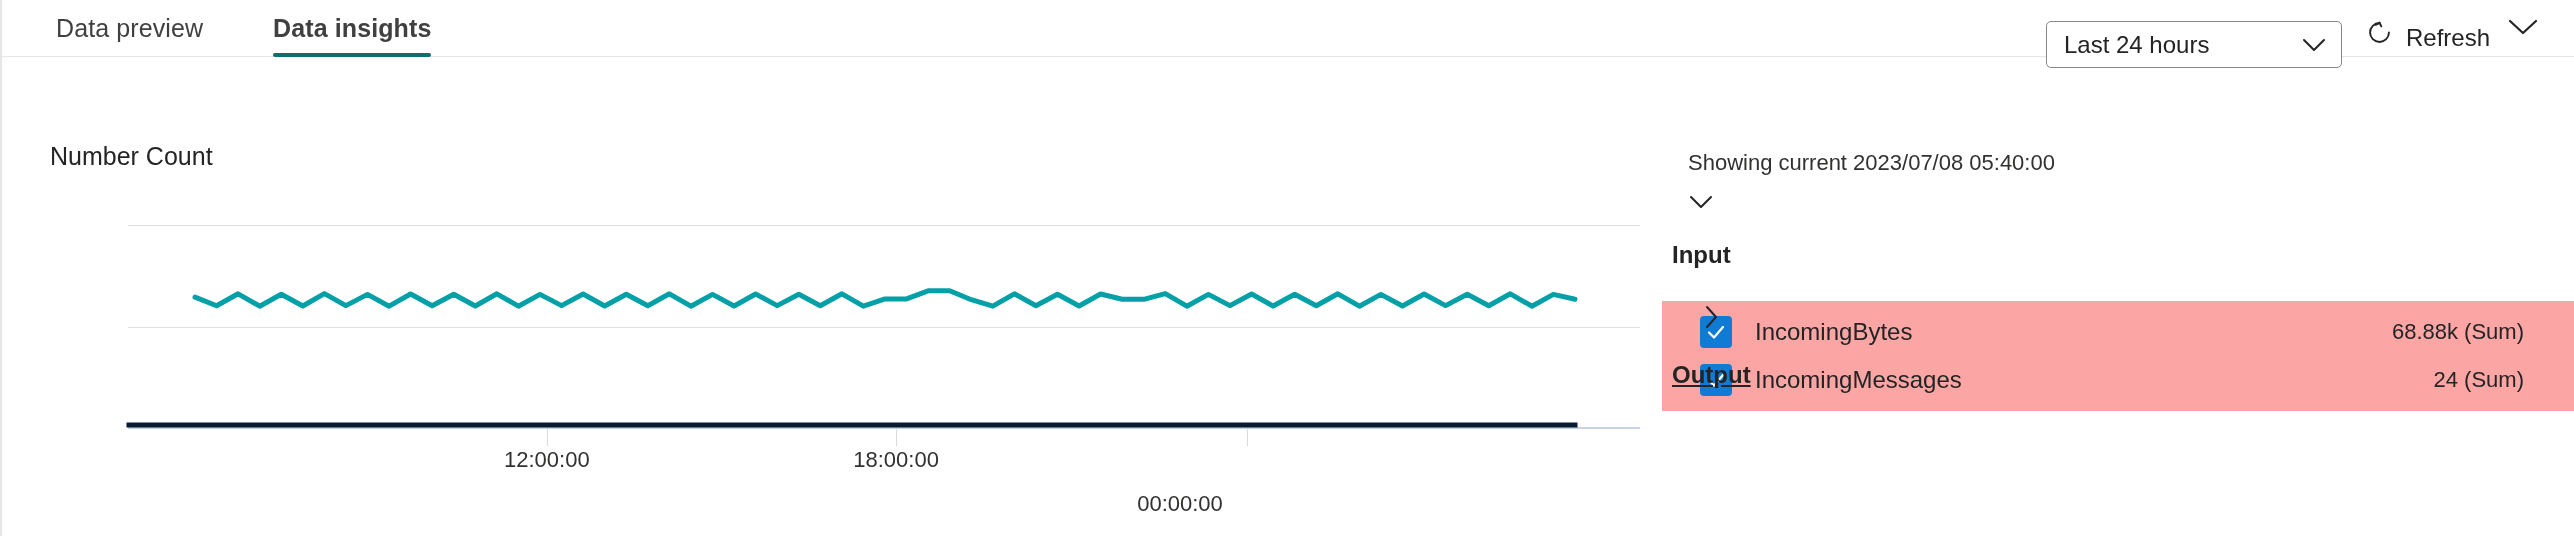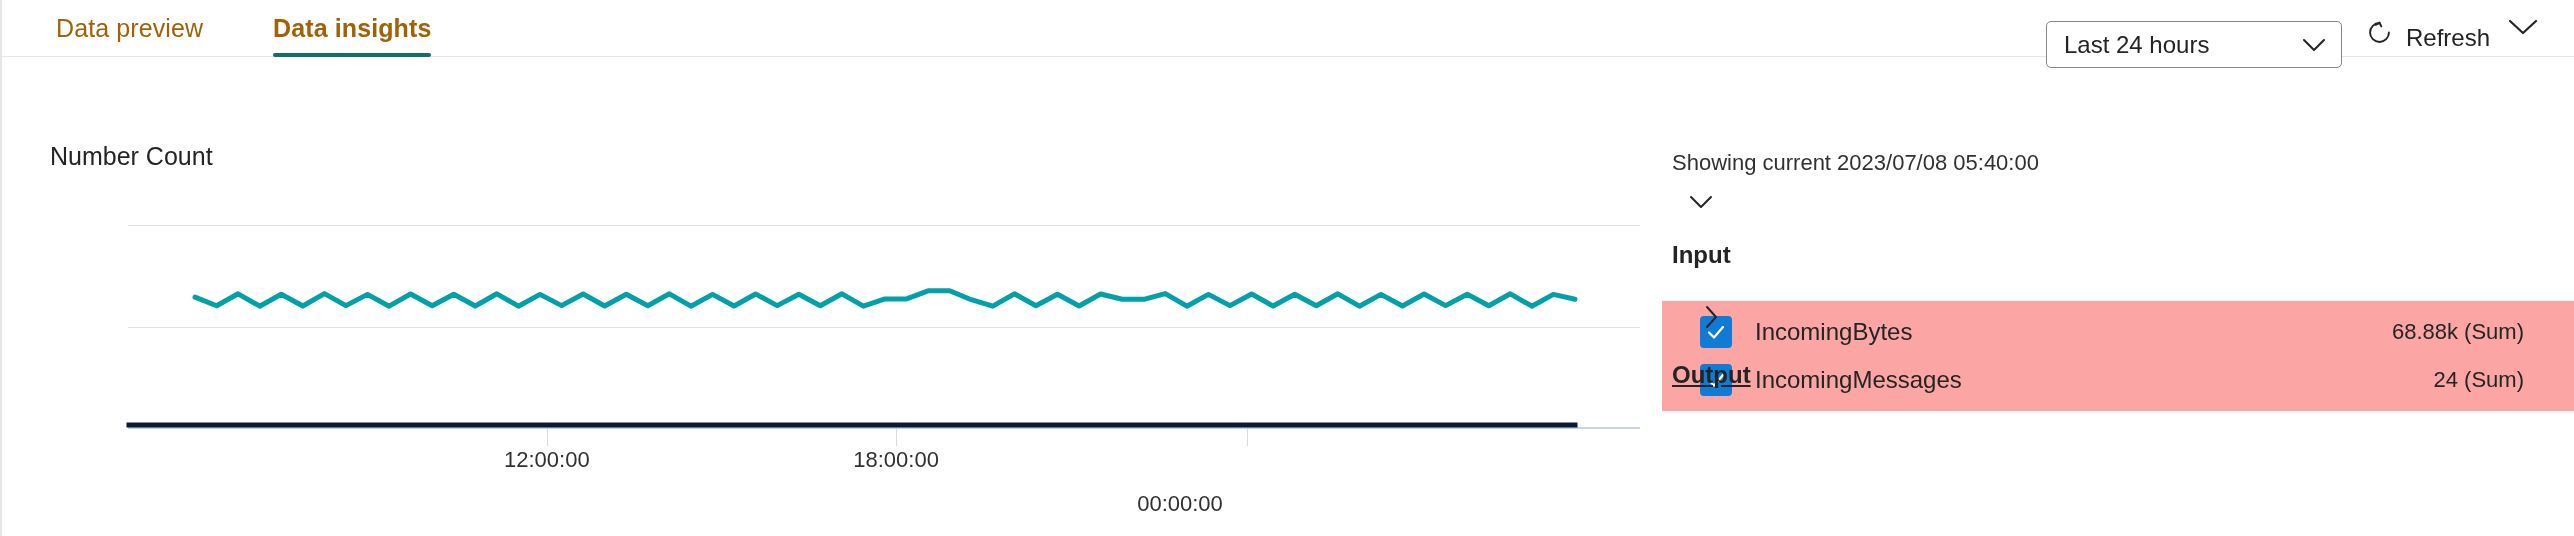--- a/index.html
+++ b/index.html
@@ -39,21 +39,21 @@
     display: flex;
     align-items: center;
     gap: 70px;
   }
   .tab {
     position: relative;
     height: 57px;
     display: flex;
     align-items: center;
     font-size: 25px;
-    color: #a16207;
+    color: #404040;
     cursor: pointer;
     letter-spacing: .1px;
     white-space: nowrap;
   }
   .tab.active {
     font-weight: 700;
   }
   .tab.active::after {
     content: "";
     position: absolute;
@@ -165,21 +165,21 @@
   }
 
   
   .detail {
     position: absolute;
     left: 1662px; top: 57px;
     width: 912px; height: 479px;
   }
   .showing-current {
     position: absolute;
-    left: 10px; top: 93px;
+    left: 26px; top: 93px;
     font-size: 22px;
     color: #323130;
     white-space: nowrap;
   }
   .group-header {
     position: absolute;
     left: 10px;
     display: flex;
     align-items: center;
     gap: 24px;

